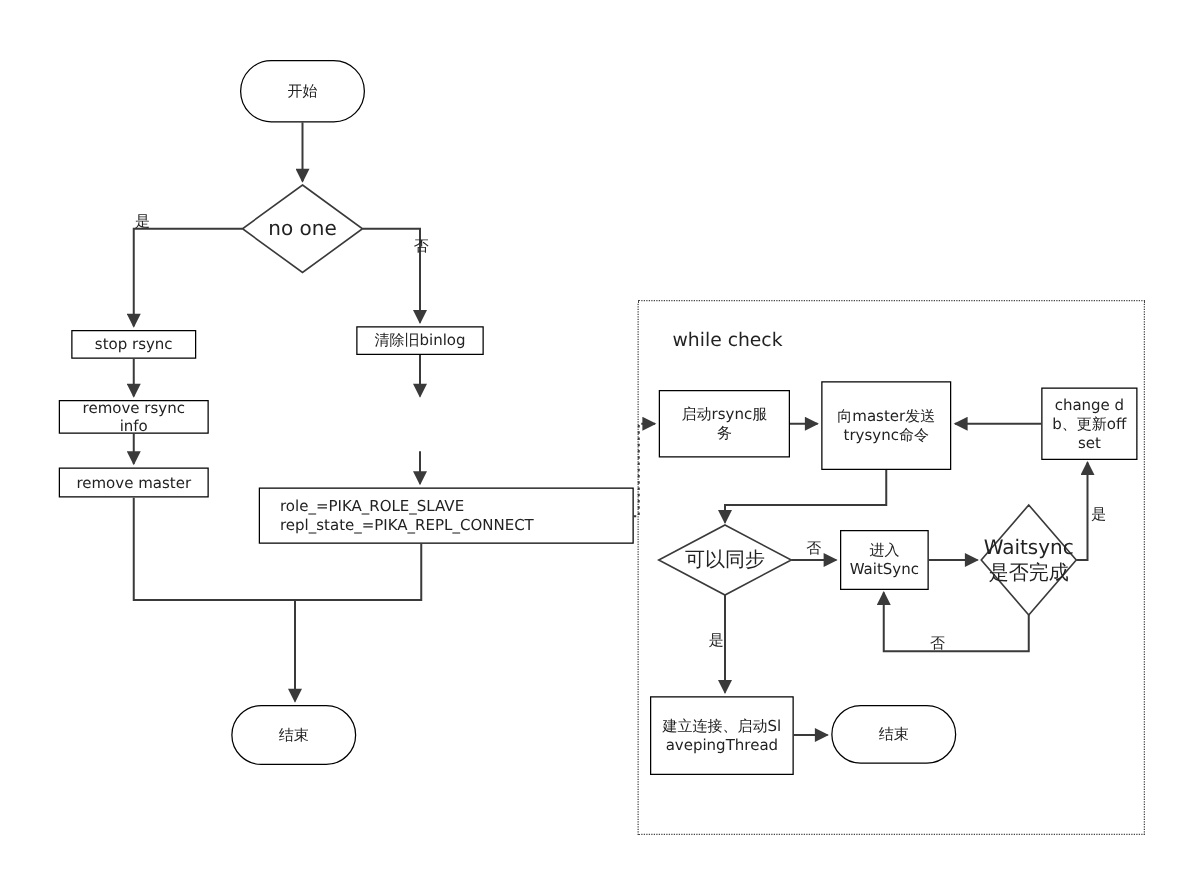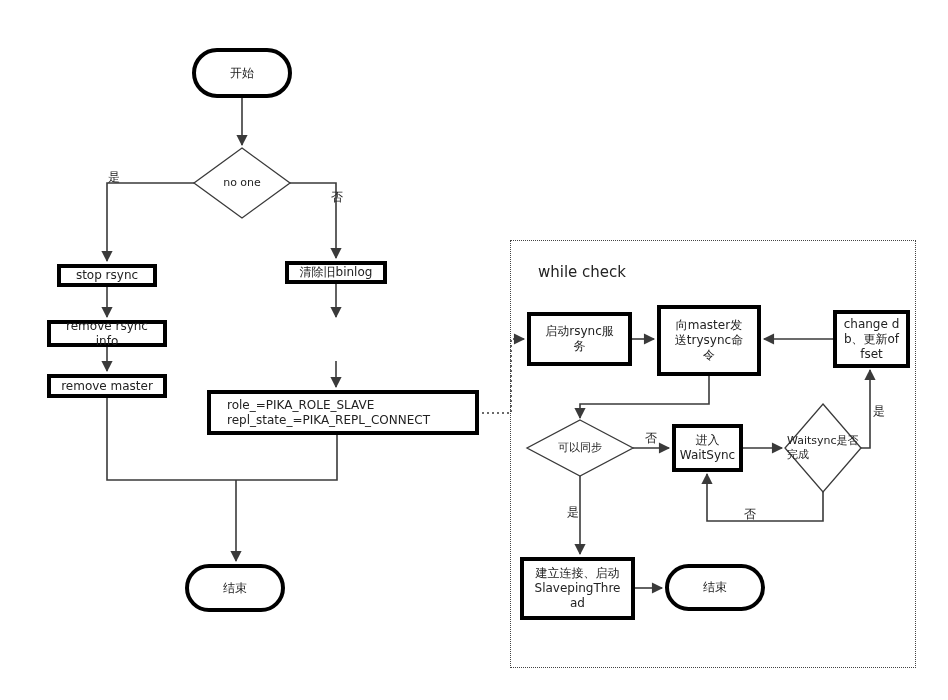--- a/index.html
+++ b/index.html
@@ -2,35 +2,35 @@
 <html><head>
 <meta charset="utf-8">
 <style>
   * { box-sizing: border-box; }
   html,body { margin:0; padding:0; background:#ffffff; }
   #canvas {
     position:relative; width:948px; height:700px; background:#ffffff;
     font-family:"DejaVu Sans", sans-serif; color:#222; overflow:hidden;
   }
   .node {
-    position:absolute; border:4px solid #000000; background:#ffffff;
+    position:absolute; border:1px solid #000000; background:#ffffff;
     display:flex; align-items:center; justify-content:center;
     text-align:center; font-size:12px; line-height:1.25;
   }
   .terminator { border-radius:25px; }
   .code-node { flex-direction:column; align-items:flex-start; padding-left:16px; text-align:left; }
   .break { word-break:break-all; }
   .pad14 { padding:0 14px; }
   .pad10 { padding:16px 10px; }
   .pad6  { padding:0 6px; }
   .pad4  { padding:0 4px; }
   .pad8  { padding:0 8px; }
   .dlabel {
     position:absolute; display:flex; align-items:center; justify-content:center;
-    text-align:left; font-size:11px; line-height:1.25;
+    text-align:center; font-size:16px; line-height:1.25;
   }
   .elabel { position:absolute; font-size:12px; line-height:1; }
   .container-dashed { position:absolute; border:1px dotted #444; background:transparent; }
   .caption { position:absolute; font-size:15px; }
   svg.wires { position:absolute; left:0; top:0; }
 </style>
 </head>
 <body>
 
 <div id="canvas">
@@ -77,21 +77,21 @@
   <div class="node terminator" style="left:185px;top:564px;width:100px;height:48px">结束</div>
   <div class="node terminator" style="left:665px;top:564px;width:100px;height:47px">结束</div>
 
   <div class="node" style="left:57px;top:264px;width:100px;height:23px">stop rsync</div>
   <div class="node" style="left:47px;top:374px;width:120px;height:24px">remove master</div>
   <div class="node" style="left:47px;top:320px;width:120px;height:27px">
     <span style="max-width:92px">remove rsync info</span>
   </div>
 
   <div class="node" style="left:285px;top:261px;width:102px;height:23px">清除旧binlog</div>
-  <div class="node code-node" style="left:207px;top:390px;width:272px;height:45px">
+  <div class="node code-node" style="left:207px;top:390px;width:300px;height:45px">
     <span>role_=PIKA_ROLE_SLAVE</span>
     <span>repl_state_=PIKA_REPL_CONNECT</span>
   </div>
 
   <div class="node pad14" style="left:527px;top:312px;width:105px;height:54px">启动rsync服务</div>
   <div class="node pad10 break" style="left:657px;top:305px;width:104px;height:71px">向master发送trysync命令</div>
   <div class="node pad4" style="left:672px;top:424px;width:71px;height:48px">进入WaitSync</div>
   <div class="node pad6 break" style="left:833px;top:310px;width:77px;height:58px">change db、更新offset</div>
   <div class="node pad8 break" style="left:520px;top:557px;width:115px;height:63px">建立连接、启动SlavepingThread</div>
 

